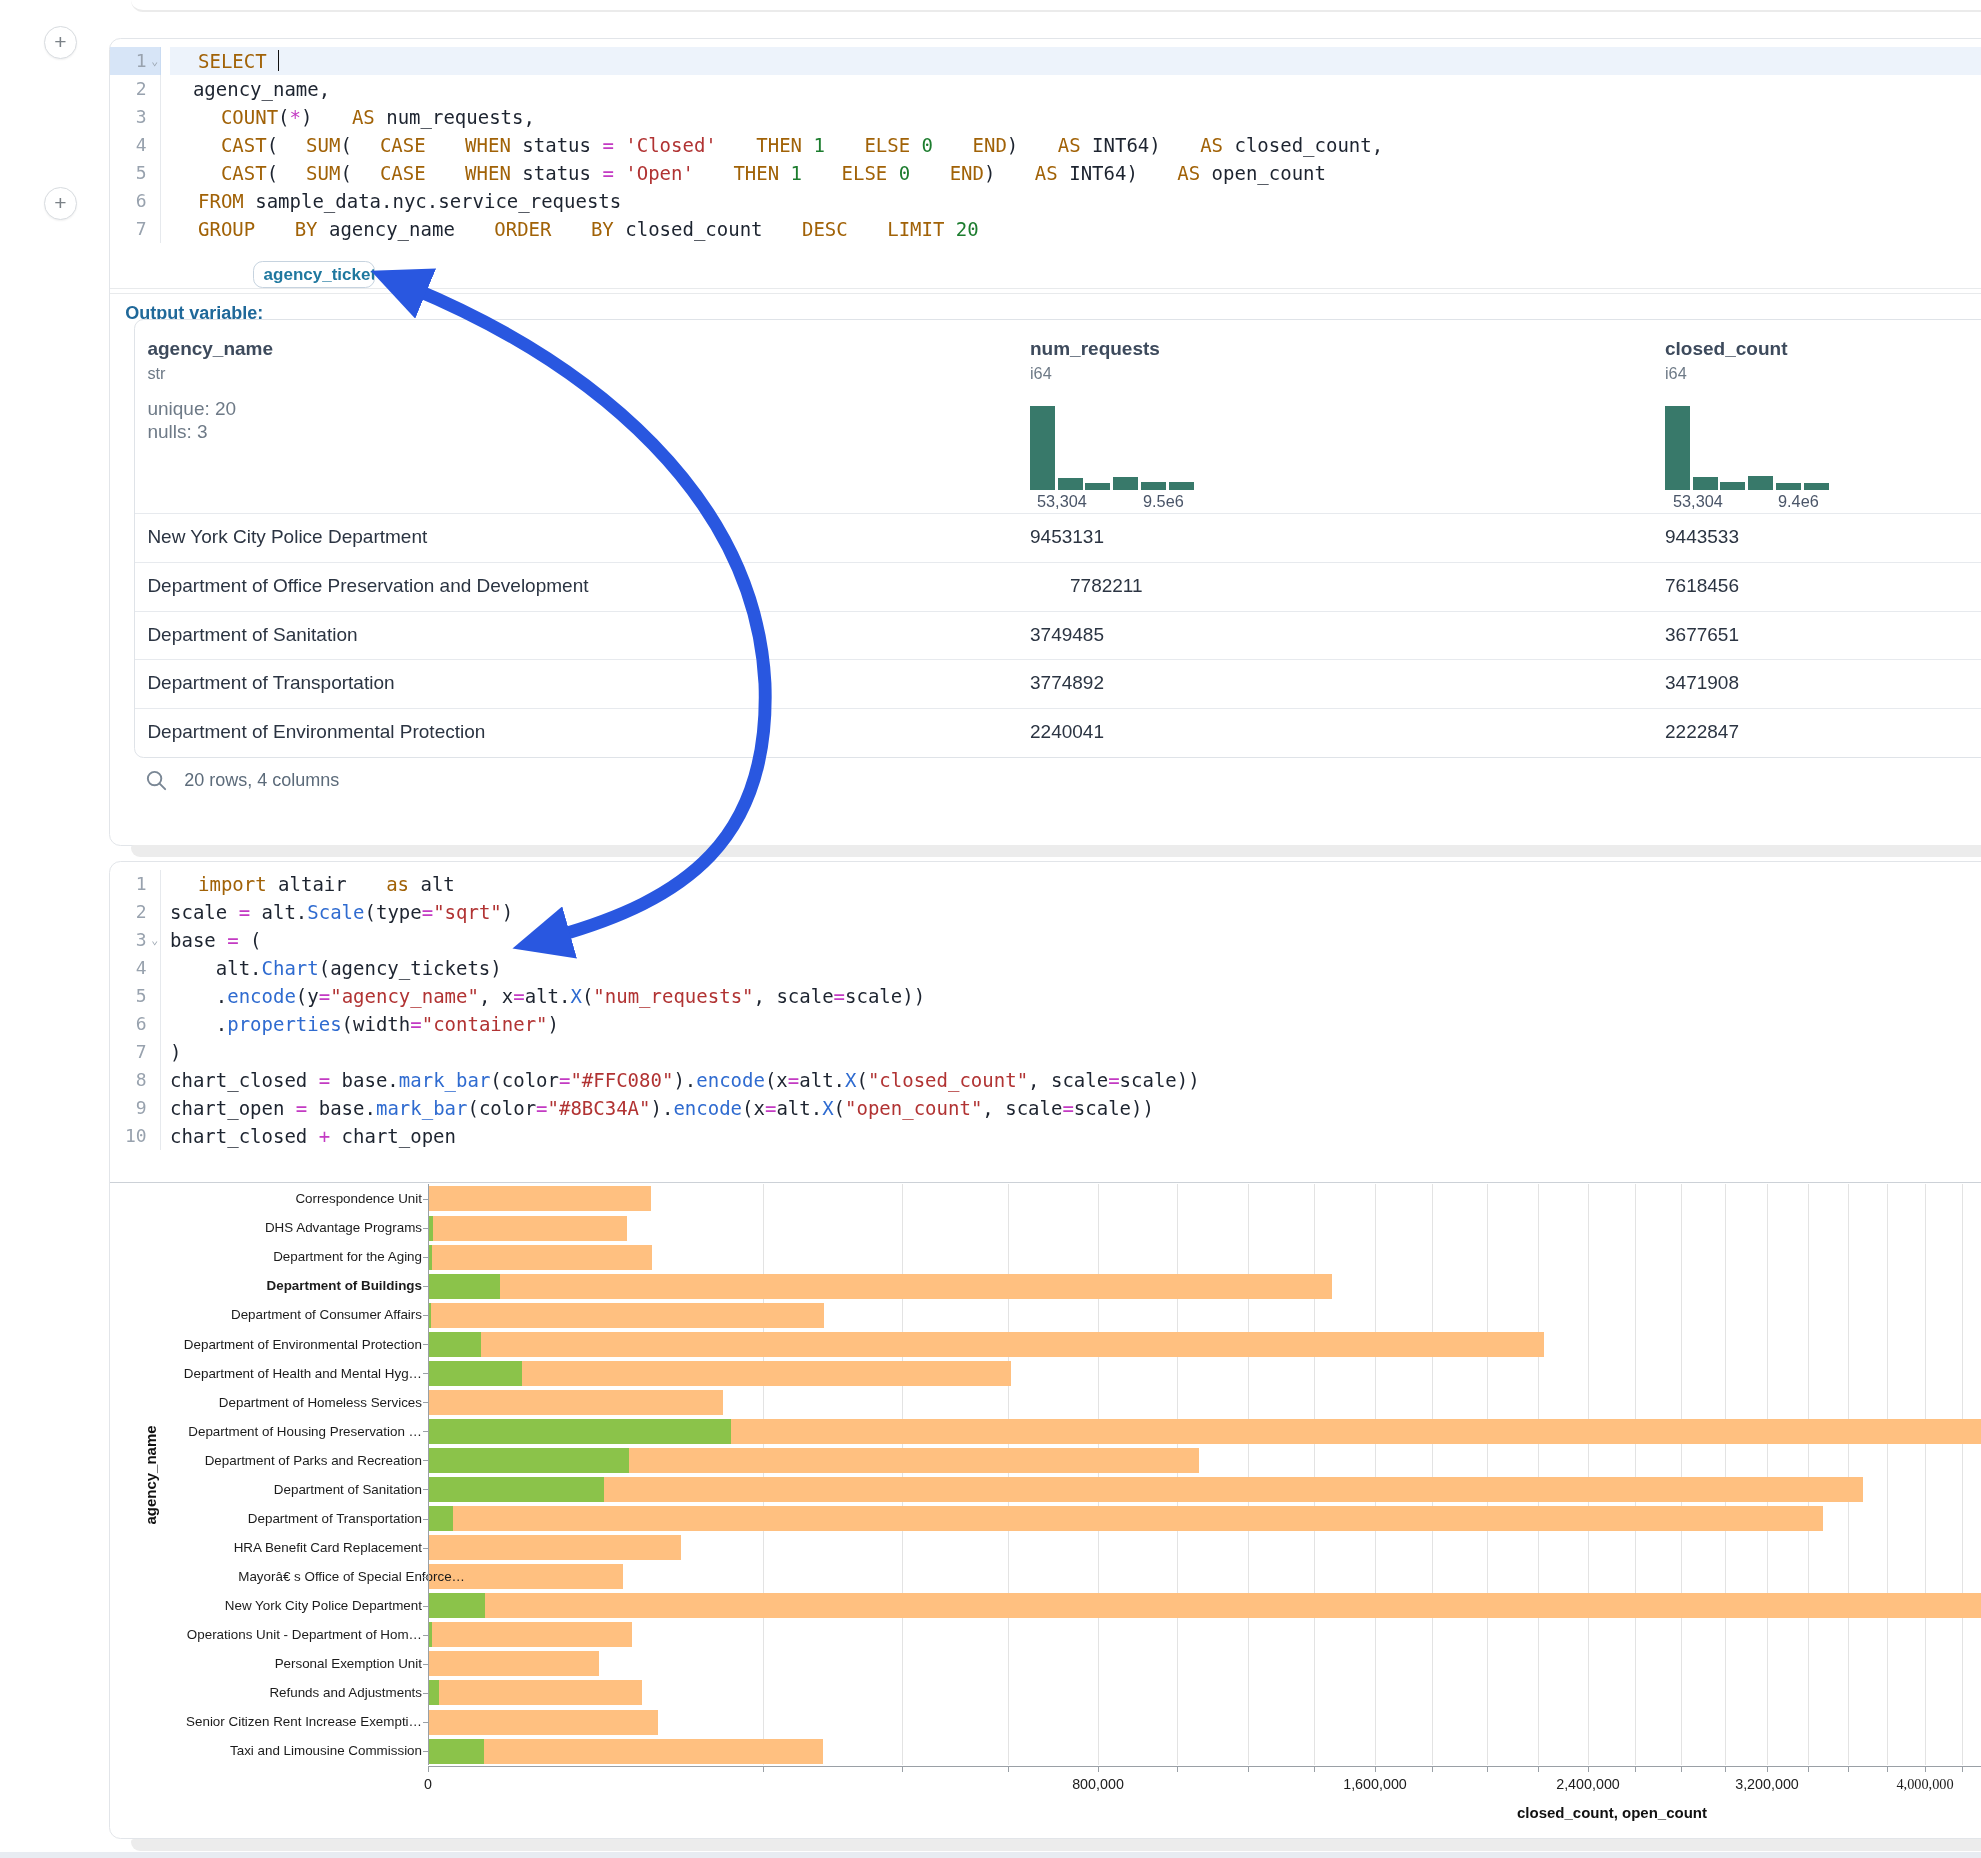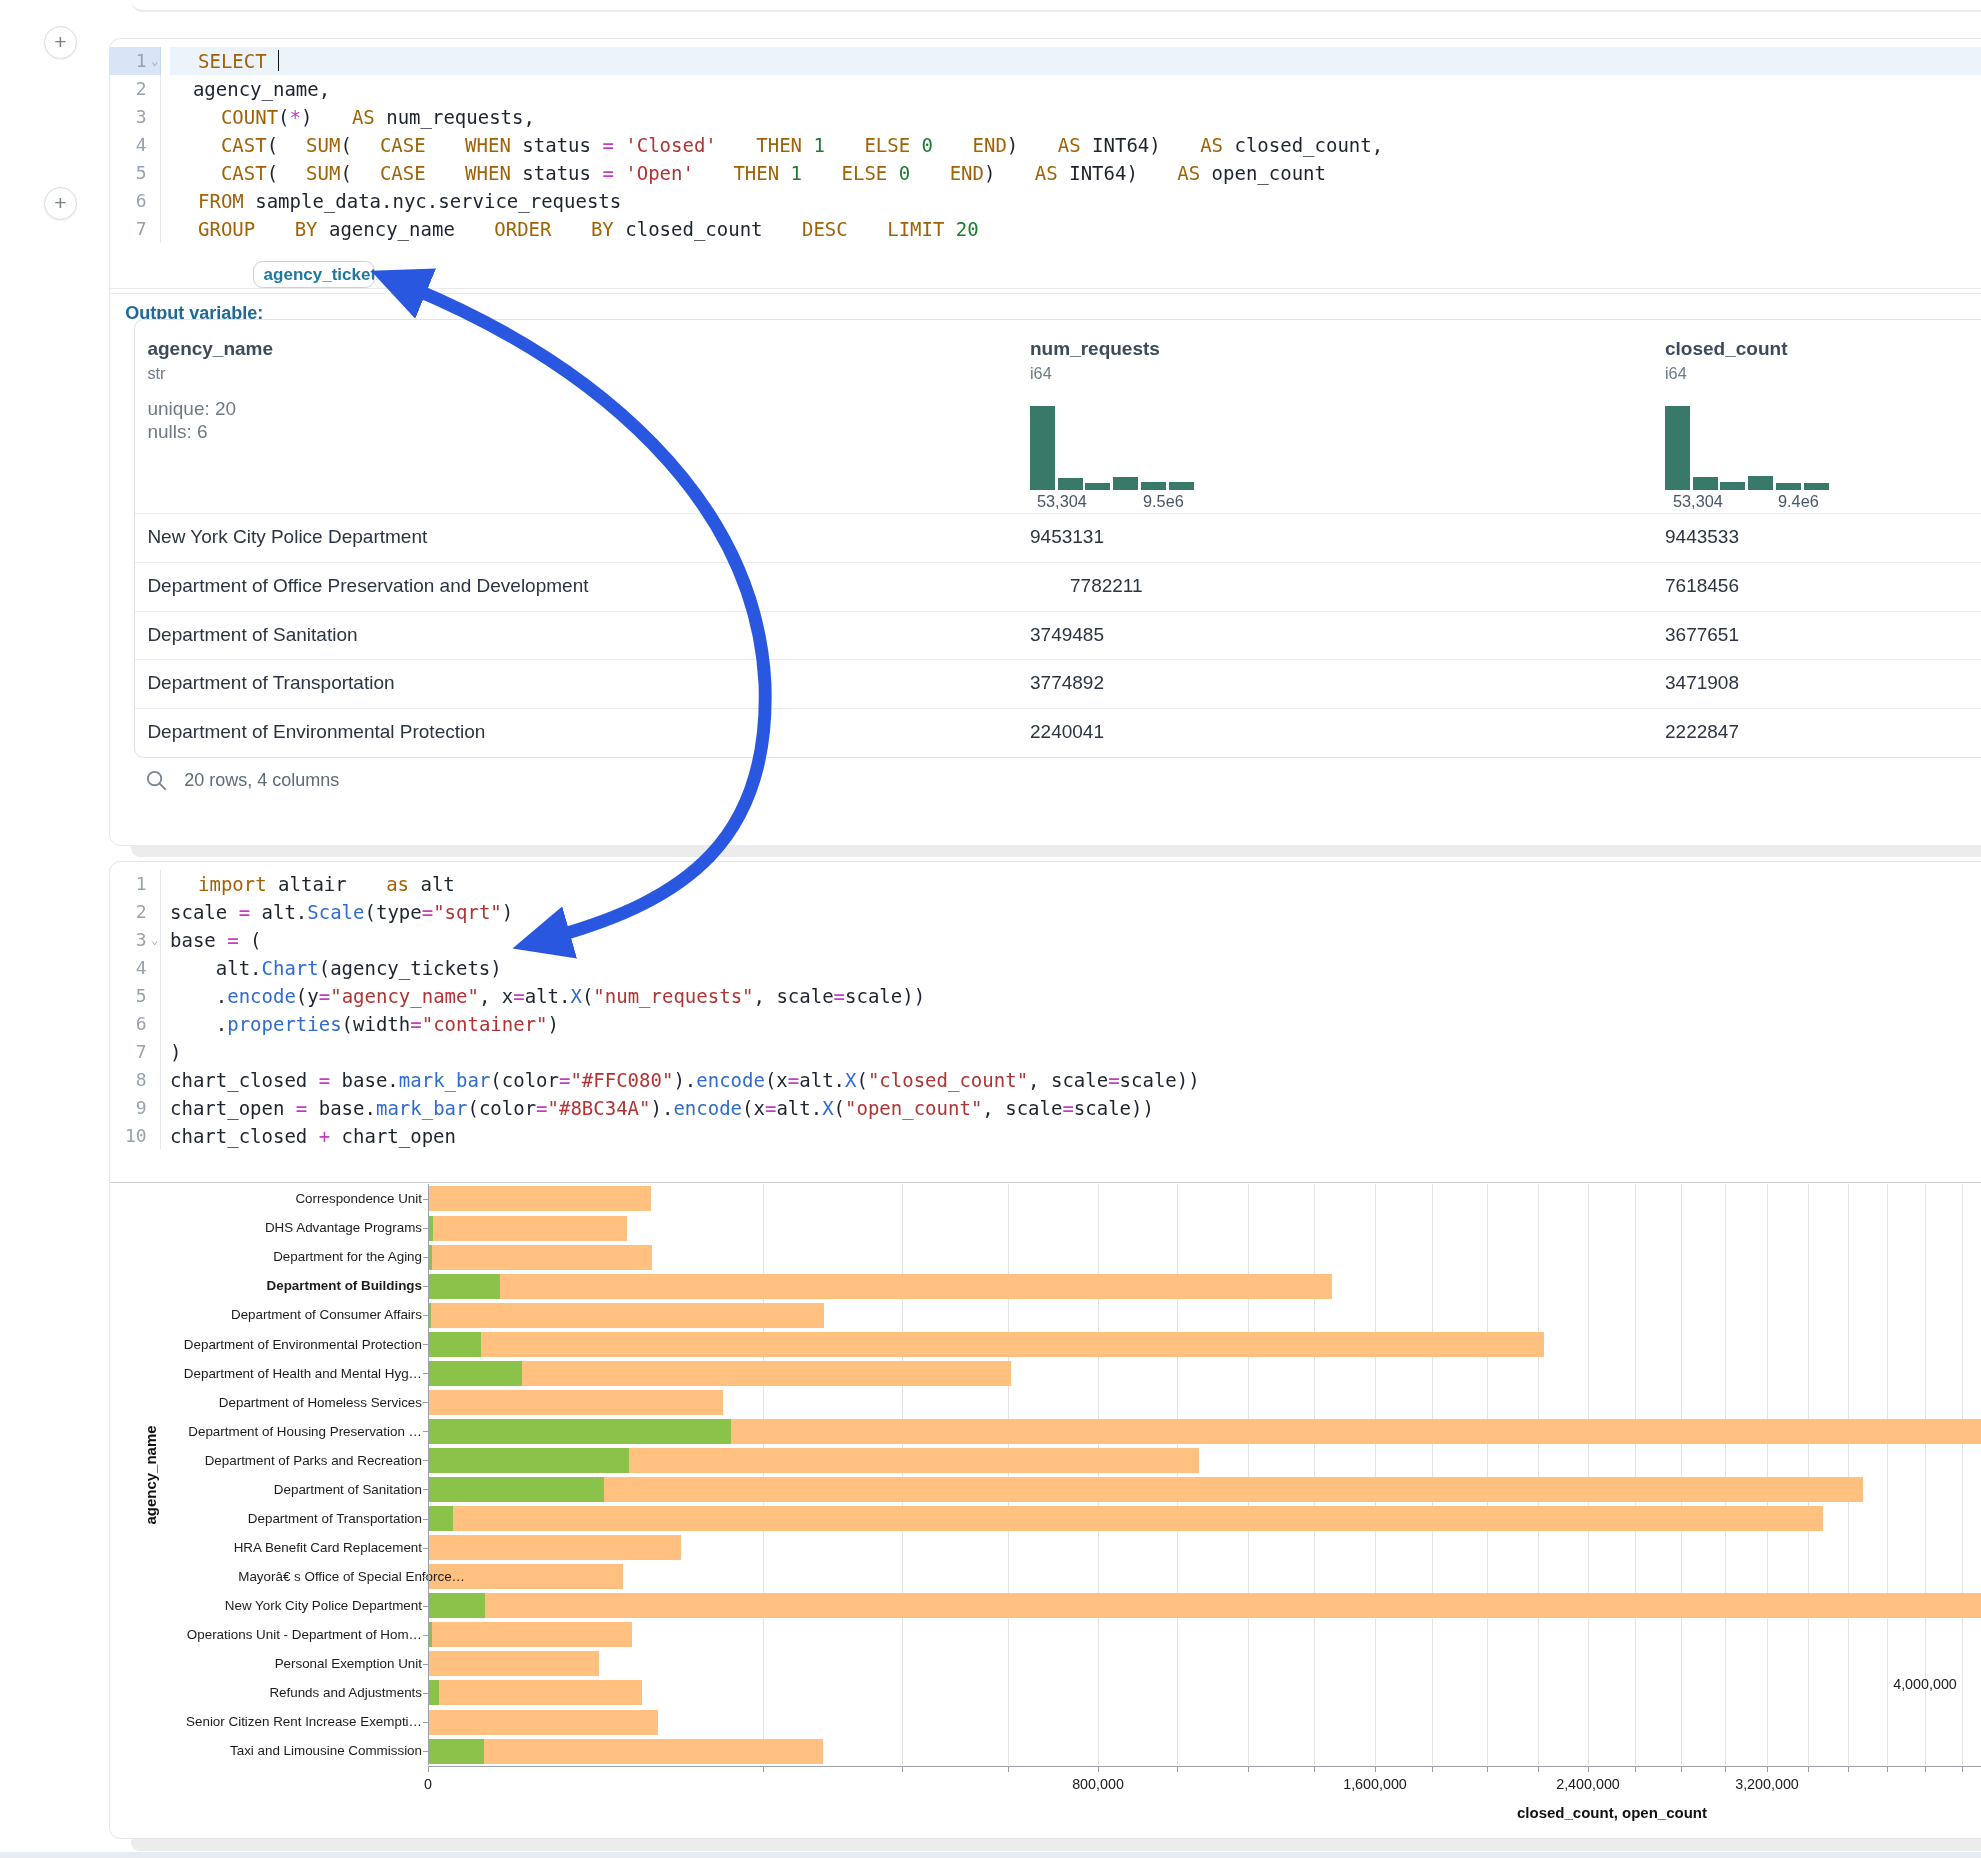--- a/index.html
+++ b/index.html
@@ -100,21 +100,21 @@
     </div>
   <div class="divider" style="top:249px;"></div>
   <div class="outvar-label">Output variable:</div>
   <div class="outvar-box">agency_tickets</div>
   <div class="divider" style="top:254px;"></div>
 
   <div class="tbl-panel" id="tbl-panel">
       <div class="col-name" style="left: 12.4px; top: 18px;">agency_name</div>
       <div class="col-type" style="left: 12.4px; top: 44px;">str</div>
       <div class="col-meta" style="left: 12.4px; top: 78px;">unique: 20</div>
-      <div class="col-meta" style="left: 12.4px; top: 101px;">nulls: 6</div>
+      <div class="col-meta" style="left: 12.4px; top: 101px;">nulls: 3</div>
       <div class="col-name" style="left: 895px; top: 18px;">num_requests</div>
       <div class="col-type" style="left: 895px; top: 44px;">i64</div>
       <div class="hist" style="left: 895px; top: 82px;">
         <div class="hbar" style="left: 0px; height: 84px; background: rgb(56, 121, 106);"></div>
         <div class="hbar" style="left: 28px; height: 12.4px; background: rgb(56, 121, 106);"></div>
         <div class="hbar" style="left: 55px; height: 6.7px; background: rgb(56, 121, 106);"></div>
         <div class="hbar" style="left: 83px; height: 13.4px; background: rgb(56, 121, 106);"></div>
         <div class="hbar" style="left: 111px; height: 7.6px; background: rgb(56, 121, 106);"></div>
         <div class="hbar" style="left: 139px; height: 7.6px; background: rgb(56, 121, 106);"></div>
       </div>
@@ -305,21 +305,21 @@
     <div class="xtick" style="left: 1808px; top: 1766px;"></div>
     <div class="xtick" style="left: 1848px; top: 1766px;"></div>
     <div class="xtick" style="left: 1887px; top: 1766px;"></div>
     <div class="xtick" style="left: 1925px; top: 1766px;"></div>
     <div class="xtick" style="left: 1962px; top: 1766px;"></div>
     <div class="xlab" style="left: 428px; top: 1776px;">0</div>
     <div class="xlab" style="left: 1098px; top: 1776px;">800,000</div>
     <div class="xlab" style="left: 1375px; top: 1776px;">1,600,000</div>
     <div class="xlab" style="left: 1588px; top: 1776px;">2,400,000</div>
     <div class="xlab" style="left: 1767px; top: 1776px;">3,200,000</div>
-    <div class="xlab" style="left: 1925px; top: 1676px;">4,000,000</div>
+    <div class="xlab" style="left: 1925px; top: 1776px; font-family: Liberation Serif, serif;">4,000,000</div>
     <div class="axis-title" style="left: 1612px; top: 1804px; transform: translateX(-50%);">closed_count, open_count</div>
     <div class="axis-title" style="left: 150px; top: 1475px; transform: translate(-50%, -50%) rotate(-90deg);">agency_name</div>
   </div>
 
 <svg class="abs" style="left:0;top:0;z-index:40;pointer-events:none;" width="1982" height="1858" viewBox="0 0 2073 1944">
   <defs>
     <marker id="ah-start" markerWidth="4.6" markerHeight="4.2" refX="3.4" refY="2.1" orient="auto">
       <path d="M4.6,0 L0,2.1 L4.6,4.2 z" fill="#2957e0"></path>
     </marker>
     <marker id="ah-end" markerWidth="4.6" markerHeight="4.2" refX="1.2" refY="2.1" orient="auto">

